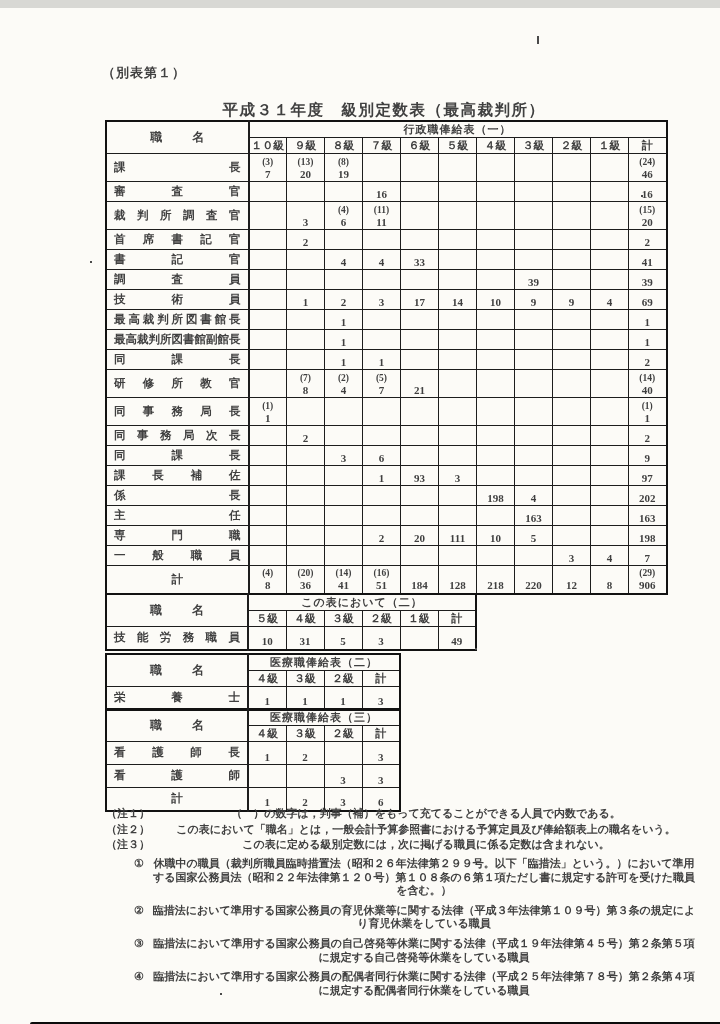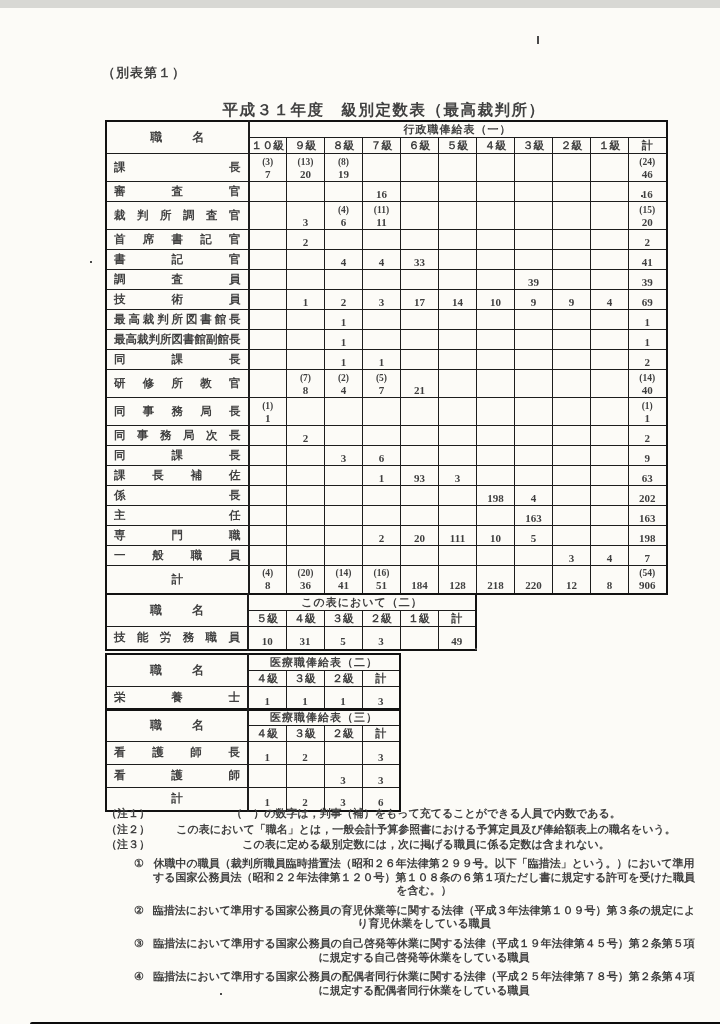--- a/index.html
+++ b/index.html
@@ -521,21 +521,21 @@
             <div class="main">93</div>
           </td>
           <td class="num">
             <div class="main">3</div>
           </td>
           <td class="num"></td>
           <td class="num"></td>
           <td class="num"></td>
           <td class="num"></td>
           <td class="num">
-            <div class="main">63</div>
+            <div class="main">97</div>
           </td>
         </tr>
         <tr class="sgl">
           <td class="name-c">
             <div class="nm">
               <span>係</span>
               <span>長</span>
             </div>
           </td>
           <td class="num"></td>
@@ -672,21 +672,21 @@
           <td class="num">
             <div class="main">220</div>
           </td>
           <td class="num">
             <div class="main">12</div>
           </td>
           <td class="num">
             <div class="main">8</div>
           </td>
           <td class="num">
-            <div class="paren">(54)</div>
+            <div class="paren">(29)</div>
             <div class="main">906</div>
           </td>
         </tr>
       </tbody>
     </table>
   <table class="grid t2">
       <colgroup>
         <col style="width: 142px;">
         <col style="width: 38px;">
         <col style="width: 38px;">

